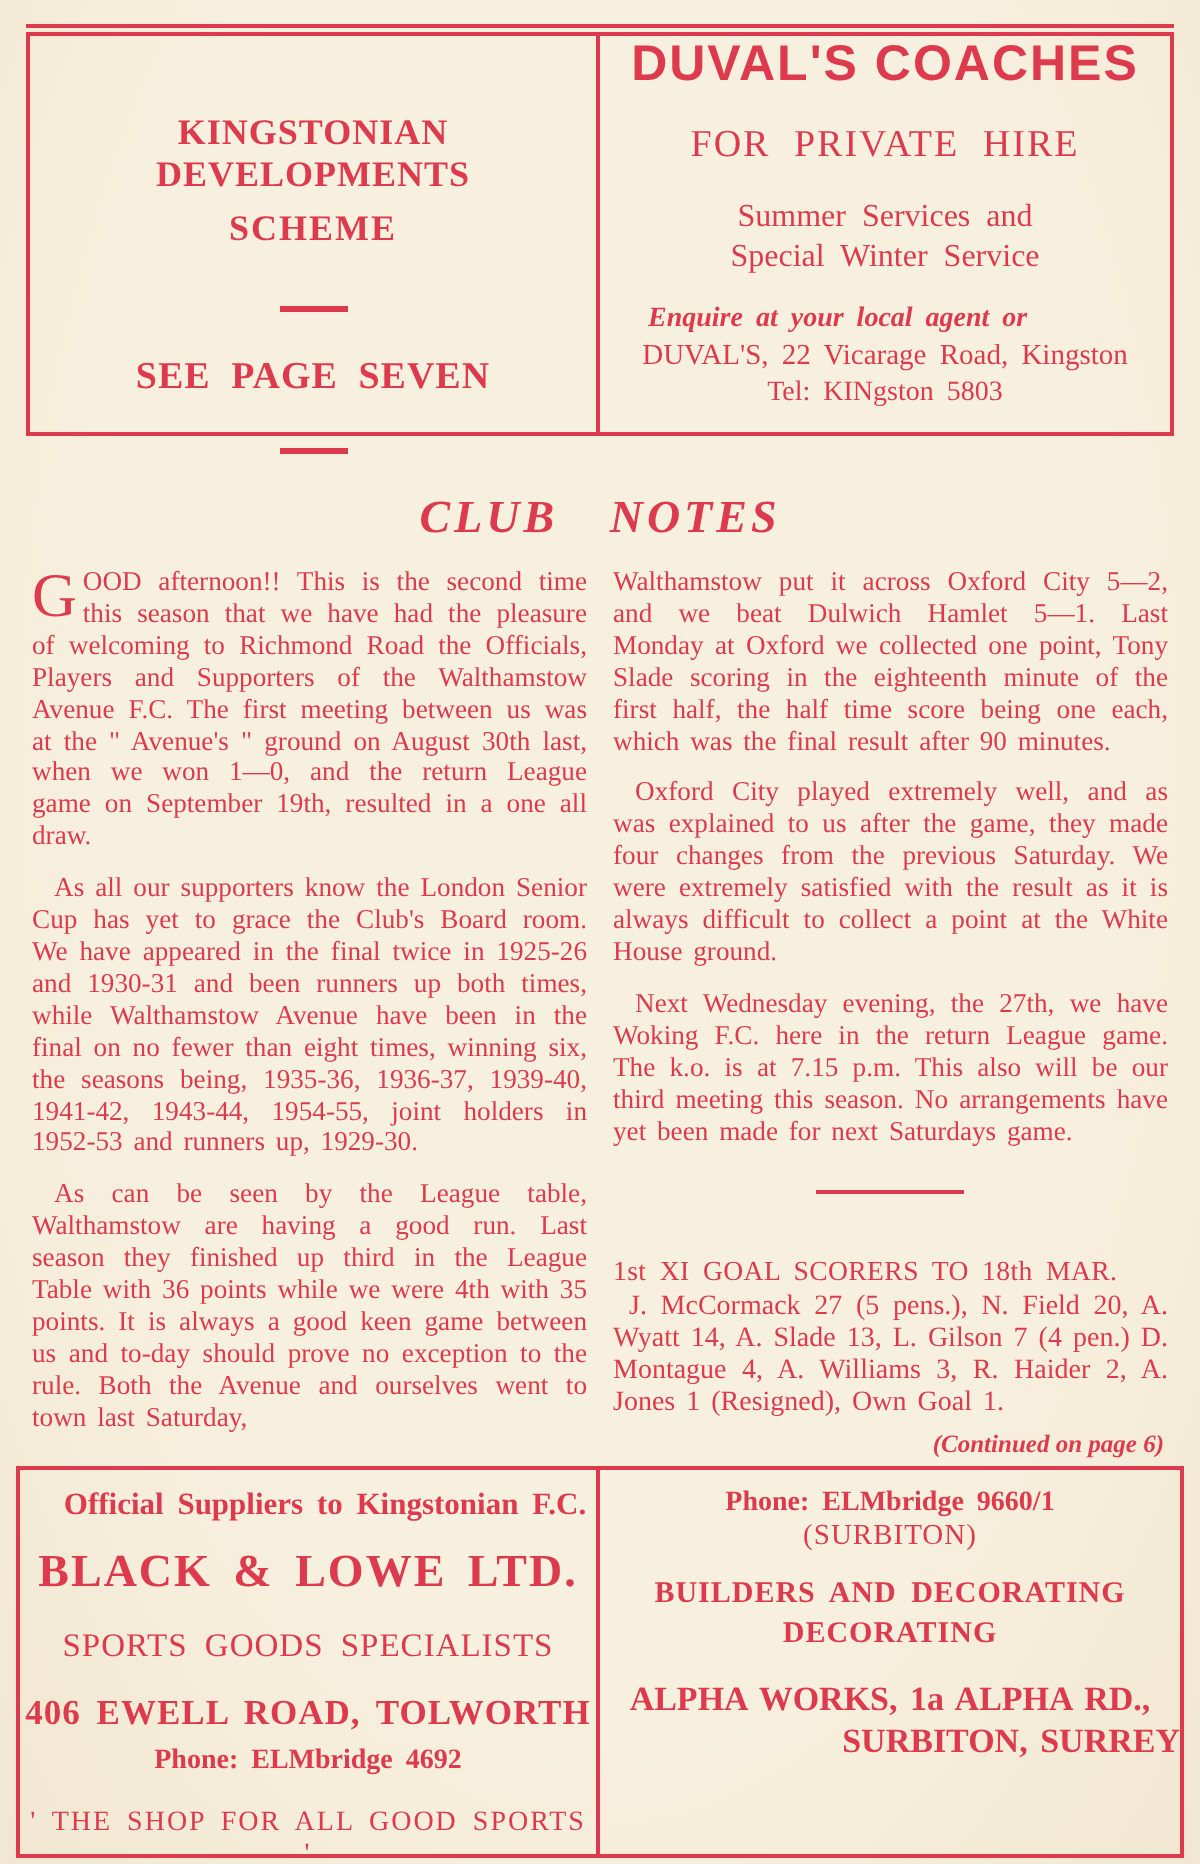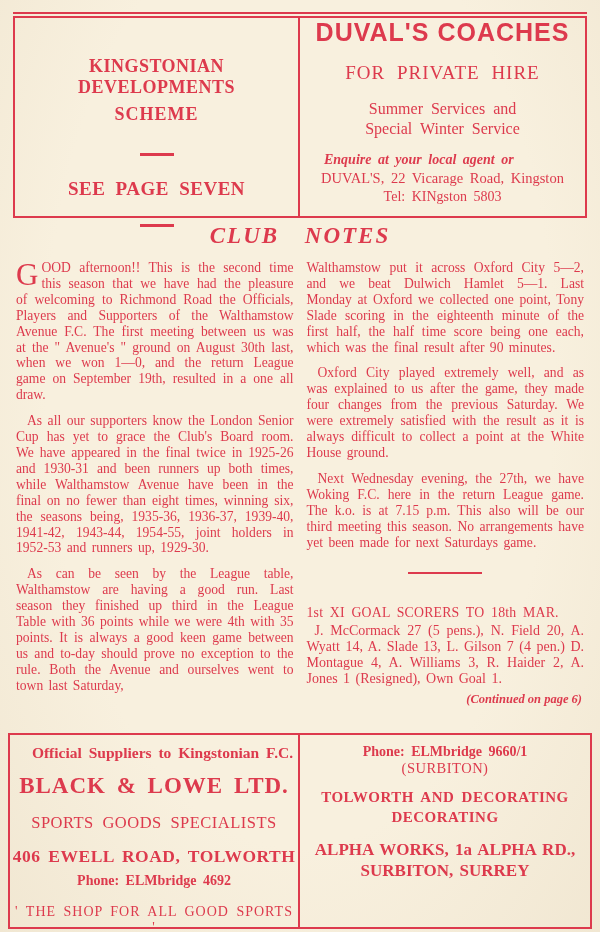--- a/index.html
+++ b/index.html
@@ -43,21 +43,21 @@
   .duvals-l2 { font-size:16px; word-spacing:4px; margin-top:2px; }
   .duvals-enquire { font-size:14px; font-style:italic; font-weight:bold; text-align:left; padding-left:24px; word-spacing:3px; margin-top:14px; }
   .duvals-addr { font-size:14.5px; word-spacing:3px; margin-top:2px; }
   .duvals-tel { font-size:14px; word-spacing:3px; margin-top:2px; }
 
   
   .club-notes-title {
     text-align:center;
     font-size:23px; font-weight:bold; font-style:italic;
     letter-spacing:2px; word-spacing:18px;
-    margin-top:5px;
+    margin-top:28px;
   }
   .columns {
     display:flex; gap:13px;
     margin-top:11px;
     padding:0 3px;
   }
   .col { flex:1 1 50%; }
   .col p {
     font-size:13.6px; line-height:15.9px;
     text-align:justify;
@@ -102,21 +102,21 @@
   .bl-address { font-size:17.5px; font-weight:bold; letter-spacing:.5px; word-spacing:3px; margin-top:13px; }
   .bl-phone { font-size:14px; font-weight:bold; word-spacing:3px; margin-top:6px; }
   .bl-slogan { font-size:14px; letter-spacing:1px; word-spacing:3px; margin-top:15px; }
 
   .cb-phone { font-size:14px; font-weight:bold; word-spacing:3px; }
   .cb-name { font-family:"Liberation Sans", sans-serif; font-weight:bold; font-size:28px; letter-spacing:1px; margin-top:8px; }
   .cb-location { font-size:14.5px; letter-spacing:.5px; margin-top:0px; }
   .cb-spec1 { font-size:15px; font-weight:bold; letter-spacing:.5px; word-spacing:3px; margin-top:12px; }
   .cb-spec2 { font-size:15px; font-weight:bold; letter-spacing:.5px; margin-top:3px; }
   .cb-addr1 { font-size:17px; font-weight:bold; word-spacing:2px; margin-top:14px; }
-  .cb-addr2 { font-size:17px; font-weight:bold; word-spacing:2px; margin-top:1px; }
+  .cb-addr2 { font-size:17px; font-weight:bold; word-spacing:2px; margin-top:1px;text-align:right; }
 </style>
 </head>
 <body>
 
 <div class="page">
 
   <div class="top-box">
     <div class="top-panel left">
       <div class="kds-line1">KINGSTONIAN DEVELOPMENTS</div>
       <div class="kds-line2">SCHEME</div>
@@ -159,20 +159,20 @@
       <div class="bl-tagline">Official Suppliers to Kingstonian F.C.</div>
       <div class="bl-name">BLACK &amp; LOWE LTD.</div>
       <div class="bl-specialty">SPORTS GOODS SPECIALISTS</div>
       <div class="bl-address">406 EWELL ROAD, TOLWORTH</div>
       <div class="bl-phone">Phone: ELMbridge 4692</div>
       <div class="bl-slogan">' THE SHOP FOR ALL GOOD SPORTS '</div>
     </div>
     <div class="bottom-panel right">
       <div class="cb-phone">Phone: ELMbridge 9660/1</div>
       <div class="cb-location">(SURBITON)</div>
-      <div class="cb-spec1">TOLWORTH AND DECORATING</div>
+      <div class="cb-spec1">BUILDERS AND DECORATING</div>
       <div class="cb-spec2">DECORATING</div>
       <div class="cb-addr1">ALPHA WORKS, 1a ALPHA RD.,</div>
       <div class="cb-addr2">SURBITON, SURREY</div>
     </div>
   </div>
 
 </div>
 
 </body></html>

